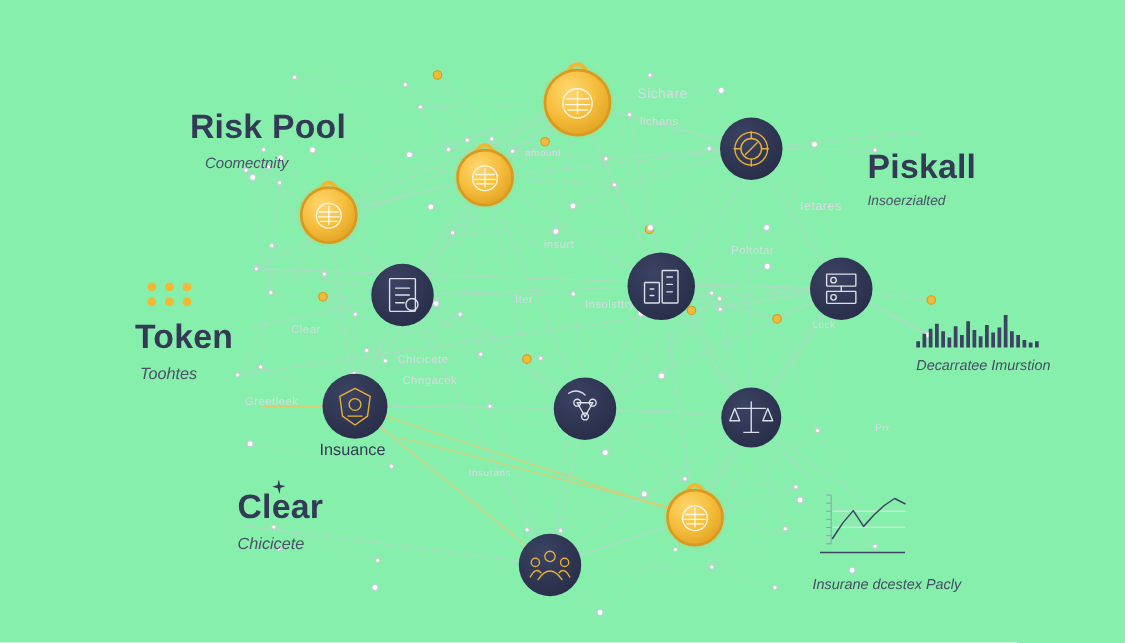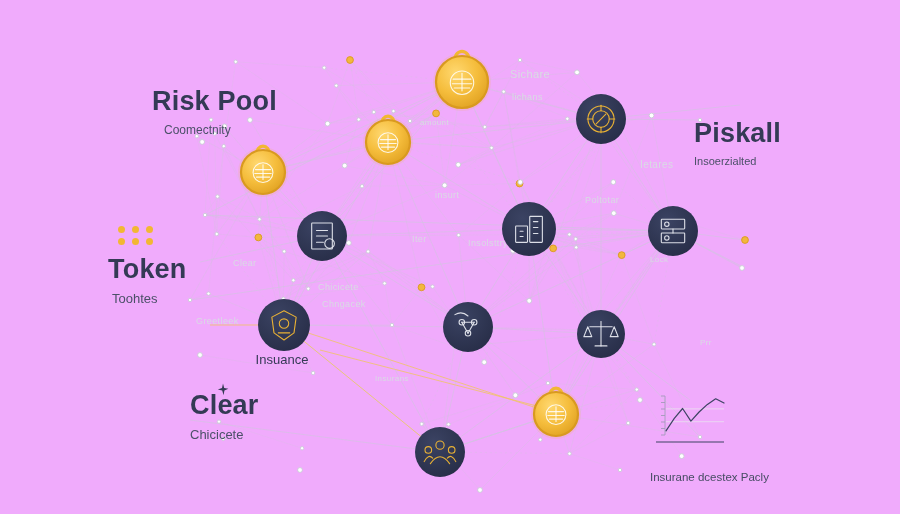--- a/index.html
+++ b/index.html
@@ -1,31 +1,32 @@
 <!DOCTYPE html>
 <html><head>
 <meta charset="utf-8">
 <style>
   html,body{margin:0;padding:0;background:#ffffff;}
   body{font-family:"Liberation Sans",sans-serif;}
   #canvas{
     position:relative;width:900px;height:514px;
-    background:#f0abfc;overflow:hidden;
+    background:#86efac;overflow:hidden;
   }
   #net{position:absolute;left:0;top:0;width:900px;height:514px;}
 
   
   .lbl{position:absolute;}
   .lbl .t{
     color:#343a55;font-weight:700;letter-spacing:.2px;line-height:1;
     white-space:nowrap;
   }
   .lbl .s{
     color:#4b5068;font-weight:400;line-height:1;white-space:nowrap;
     margin-top:9px;
+    font-style:italic;
   }
 
   #lbl-riskpool{left:152px;top:88px;}
   #lbl-riskpool .t{font-size:27px;}
   #lbl-riskpool .s{font-size:12px;margin-left:12px;}
 
   #lbl-piskall{left:694px;top:88px;margin-top:32px;}
   #lbl-piskall .t{font-size:27px;}
   #lbl-piskall .s{font-size:11px;}
 
@@ -39,21 +40,21 @@
   #lbl-risk .t{font-size:27px;}
   #lbl-risk .s{font-size:13px;}
   #lbl-risk .star{position:absolute;left:26px;top:-9px;}
 
   #lbl-bars{left:733px;top:252px;}
   #lbl-bars .bars{display:flex;align-items:flex-end;gap:2px;height:26px;}
   #lbl-bars .bars i{display:block;width:3px;background:#3d4463;}
   #lbl-bars .s{font-size:11.5px;margin-top:10px;color:#464c63;}
 
   #lbl-line{left:650px;top:392px;}
-  #lbl-line .s{font-size:11.5px;margin-top:24px;color:#464c63;}
+  #lbl-line .s{font-size:11.5px;margin-top:14px;color:#464c63;}
 
   
 </style>
 </head>
 <body>
 
 <div id="canvas">
 
   <svg id="net" viewBox="0 0 900 514">
     <defs>
@@ -647,20 +648,45 @@
   <div class="lbl" id="lbl-risk">
     <span class="star">
       <svg width="14" height="14" viewBox="0 0 14 14">
           <path d="M7 0.6 L8.2 5.0 L12.4 5.8 L8.4 7.4 L7.6 12.2 L6.2 7.6 L1.8 6.4 L6.0 5.0 Z" fill="#343a55"></path>
         </svg>
     </span>
     <div class="t">Clear</div>
     <div class="s">Chicicete</div>
   </div>
 
+  <div class="lbl" id="lbl-bars">
+    <div class="bars" id="bars">
+        <i style="height: 5px;"></i>
+        <i style="height: 11px;"></i>
+        <i style="height: 15px;"></i>
+        <i style="height: 19px;"></i>
+        <i style="height: 13px;"></i>
+        <i style="height: 8px;"></i>
+        <i style="height: 17px;"></i>
+        <i style="height: 10px;"></i>
+        <i style="height: 21px;"></i>
+        <i style="height: 14px;"></i>
+        <i style="height: 9px;"></i>
+        <i style="height: 18px;"></i>
+        <i style="height: 12px;"></i>
+        <i style="height: 16px;"></i>
+        <i style="height: 26px;"></i>
+        <i style="height: 13px;"></i>
+        <i style="height: 10px;"></i>
+        <i style="height: 6px;"></i>
+        <i style="height: 4px;"></i>
+        <i style="height: 5px;"></i>
+      </div>
+    <div class="s">Decarratee Imurstion</div>
+  </div>
 
   <div class="lbl" id="lbl-line">
     <svg id="lineChart" width="78" height="52" viewBox="0 0 78 52">
         <line x1="11" y1="4" x2="15" y2="4" stroke="#8e94a8" stroke-width="0.7"></line>
         <line x1="11" y1="10.5" x2="15" y2="10.5" stroke="#8e94a8" stroke-width="0.7"></line>
         <line x1="11" y1="17" x2="15" y2="17" stroke="#8e94a8" stroke-width="0.7"></line>
         <line x1="11" y1="23.5" x2="15" y2="23.5" stroke="#8e94a8" stroke-width="0.7"></line>
         <line x1="11" y1="30" x2="15" y2="30" stroke="#8e94a8" stroke-width="0.7"></line>
         <line x1="11" y1="36.5" x2="15" y2="36.5" stroke="#8e94a8" stroke-width="0.7"></line>
         <line x1="11" y1="43" x2="15" y2="43" stroke="#8e94a8" stroke-width="0.7"></line>

